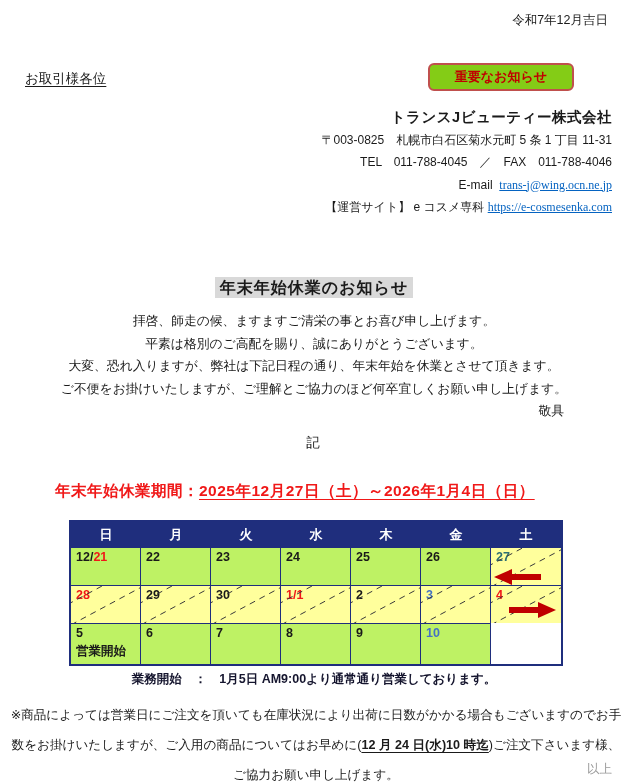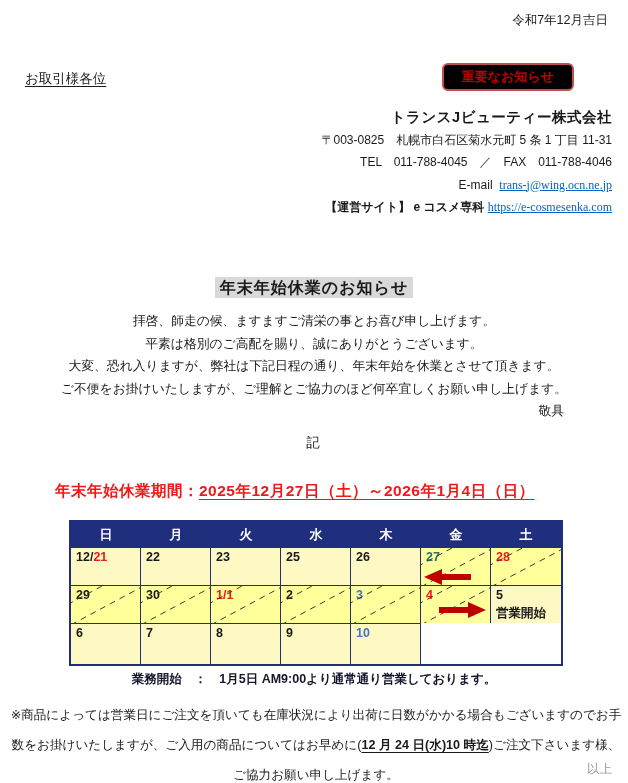--- a/index.html
+++ b/index.html
@@ -17,42 +17,42 @@
   *{margin:0;padding:0;box-sizing:border-box;}
   html,body{background:#fff;}
   .page{
     position:relative;width:628px;height:783px;margin:4px auto;background:#fff;
     font-family:"Liberation Sans","DejaVu Sans",sans-serif;color:#1a1a1a;overflow:hidden;
   }
   .date-line{position:absolute;top:8px;right:20px;font-size:12.5px;}
   .recipient{position:absolute;top:66px;left:25px;font-size:13.5px;text-decoration:underline;text-underline-offset:3px;}
   .badge{
     position:absolute;top:59px;right:54px;border:2px solid var(--badge-border);border-radius:6px;
-    padding:3px 18px;color:var(--badge-text);font-weight:bold;font-size:13px;background:#000000;
+    padding:3px 25px;color:var(--badge-text);font-weight:bold;font-size:13px;background:#84cc16;
   }
   .company{position:absolute;top:102px;right:16px;text-align:right;font-size:12px;line-height:22.5px;}
   .company .name{font-size:14.5px;font-weight:bold;letter-spacing:.5px;}
   .company a{color:var(--link-blue);text-decoration:underline;font-family:Liberation Serif, serif;}
-  .site-label{font-weight:bold;}
+  .site-label{font-weight:normal;}
   .title-row{position:absolute;top:274px;width:100%;text-align:center;}
   .title-row .hl{background:var(--highlight);font-size:16px;font-weight:bold;padding:2px 5px;letter-spacing:1px;}
   .body-block{position:absolute;top:306px;width:100%;text-align:center;font-size:12.8px;line-height:22.5px;}
   .keigu{text-align:right;padding-right:64px;}
   .ki{position:absolute;top:430px;width:100%;text-align:center;font-size:13.5px;letter-spacing:2px;}
   .holiday-heading{position:absolute;top:477px;left:55px;font-size:15.5px;font-weight:bold;color:var(--red);letter-spacing:.5px;}
   .holiday-heading .dates{text-decoration:underline;text-underline-offset:3px;}
   .calendar{position:absolute;top:516px;left:69px;width:494px;border:2.5px solid var(--navy);background:#fff;}
   .cal-grid{display:grid;grid-template-columns:repeat(7,1fr);grid-template-rows:25px 38px 38px 41px;}
   .cal-head{
     background:var(--navy);color:#fff;font-weight:bold;font-size:13px;
     display:flex;align-items:center;justify-content:center;
   }
   .cal-cell{
     position:relative;border-right:1.5px solid var(--navy);border-top:1.5px solid var(--navy);
-    font-size:12.5px;font-weight:bold;padding:2px 0 0 5px;background:#fef9c3;overflow:visible;
+    font-size:12.5px;font-weight:bold;padding:2px 0 0 5px;background:#bef264;overflow:visible;
   }
   .cal-grid > :nth-child(7n).cal-cell{border-right:none;}
   .cal-cell.bg-holiday{background:var(--holiday-yellow);}
   .cal-cell .hatch{position:absolute;left:0;top:0;width:100%;height:100%;pointer-events:none;}
   .hatch line{stroke:#3a3a3a;stroke-width:1;vector-effect:non-scaling-stroke;stroke-dasharray:6 5;}
   .num-black{color:#1a1a1a;}
   .num-red{color:var(--red);}
   .num-blue{color:var(--sat-blue);}
   .num-teal{color:var(--teal);}
   .cal-sub{font-size:12.5px;font-weight:bold;color:#1a1a1a;margin-top:3px;}
@@ -114,20 +114,21 @@
         <div class="cal-head">日</div>
         <div class="cal-head">月</div>
         <div class="cal-head">火</div>
         <div class="cal-head">水</div>
         <div class="cal-head">木</div>
         <div class="cal-head">金</div>
         <div class="cal-head">土</div>
         <div class="cal-cell bg-white"><span><span class="num-black">12/</span><span class="num-red">21</span></span></div>
         <div class="cal-cell bg-white"><span><span class="num-black">22</span></span></div>
         <div class="cal-cell bg-white"><span><span class="num-black">23</span></span></div>
+        <div class="cal-cell bg-white"><span><span class="num-black">24</span></span></div>
         <div class="cal-cell bg-white"><span><span class="num-black">25</span></span></div>
         <div class="cal-cell bg-white"><span><span class="num-black">26</span></span></div>
         <div class="cal-cell bg-holiday"><svg class="hatch" viewBox="0 0 100 100" preserveAspectRatio="none">
             <line x1="-5" y1="50" x2="50" y2="-5"></line>
             <line x1="0" y1="105" x2="105" y2="0"></line>
             <line x1="45" y1="155" x2="155" y2="45"></line>
           </svg><span><span class="num-teal">27</span></span><svg width="47" height="16" class="arrow arrow-left">
             <path d="M47,5 L18,5 L18,0 L0,8 L18,16 L18,11 L47,11 Z" fill="var(--arrow-red)"></path>
           </svg></div>
         <div class="cal-cell bg-holiday"><svg class="hatch" viewBox="0 0 100 100" preserveAspectRatio="none">

